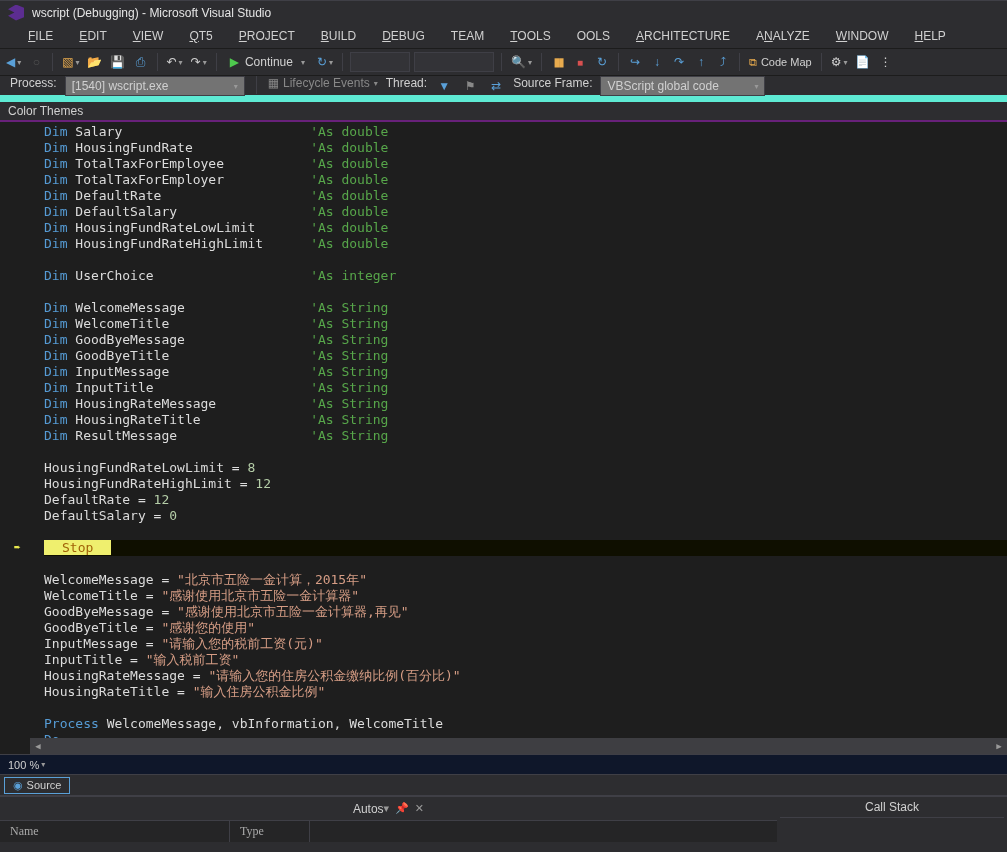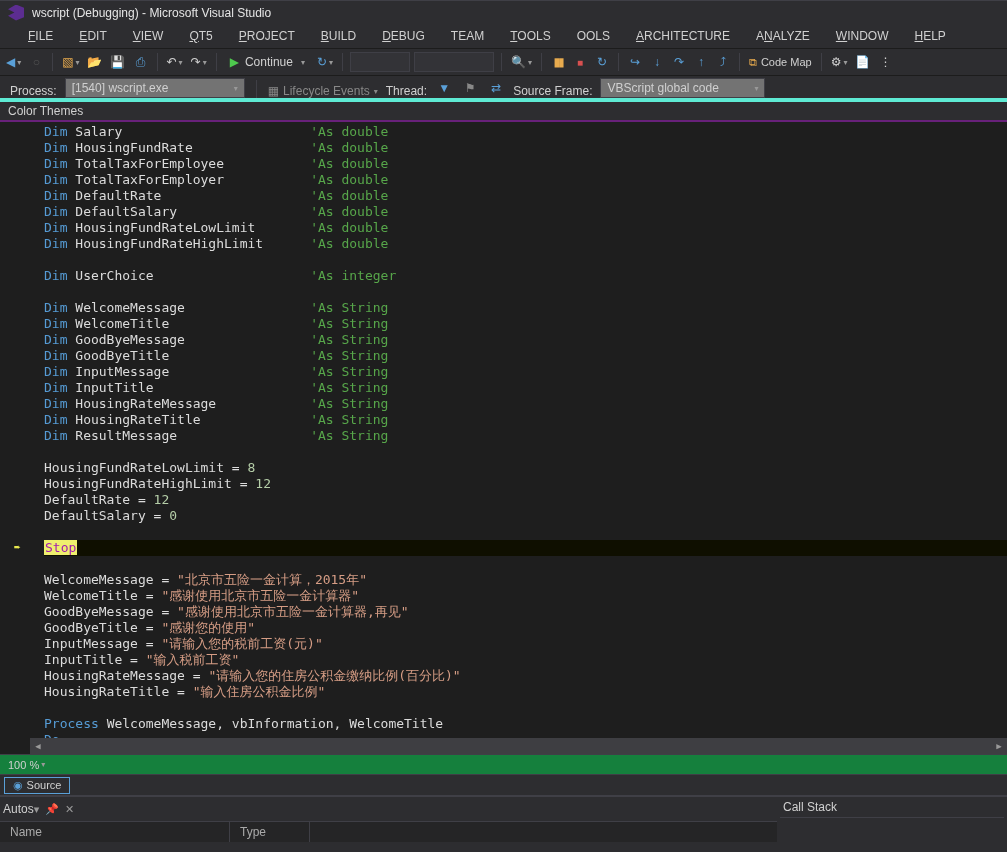--- a/index.html
+++ b/index.html
@@ -74,23 +74,23 @@
 }
 .tb-select.narrow { min-width: 60px; }
 .pause-icon { color: #e8ab4e; letter-spacing: -2px; }
 .stop-icon { color: #d85050; font-size: 10px; }
 .refresh-icon { color: #5aa0d8; }
 .step-icon { color: #5aa0d8; }
 .code-map { color: #d0d0d0; font-size: 11px; display: inline-flex; align-items: center; gap: 4px; }
 .debug-bar {
   height: 26px;
   background: #2d2d30;
-  border-bottom: 4px solid #5eead4;
-  display: flex;
-  align-items: flex-end;
+  border-bottom: 7px solid #5eead4;
+  display: flex;
+  align-items: flex-start;
   padding: 0 10px;
   gap: 8px;
 }
 .dbg-label { color: #d0d0d0; font-size: 12px; }
 .dbg-select {
   background: #737373; border: 1px solid #3f3f46;
   height: 20px; color: #d0d0d0; font-size: 12px;
   padding: 0 6px; min-width: 180px;
   display: inline-flex; align-items: center; justify-content: space-between;
 }
@@ -140,42 +140,42 @@
 .ident { color: #dcdcdc; }
 .comment { color: #57a64a; }
 .str { color: #d69d85; }
 .num { color: #b5cea8; }
 .op { color: #dcdcdc; }
 .current-line {
   background: #0f0f00;
   display: inline-block;
   width: 100%;
 }
-.stop-highlight { background: #efef6e; color: #a21caf; padding: 0 1px; text-align: center; }
+.stop-highlight { background: #efef6e; color: #a16207; padding: 0 18px; text-align: center; }
 .scroll-h {
   position: absolute;
   bottom: 0; left: 30px; right: 0;
   height: 16px;
   background: #3e3e42;
   display: flex; align-items: center;
 }
 .scroll-h .arrow { width: 16px; text-align: center; color: #999; font-size: 9px; }
 .scroll-h .track { flex: 1; background: #3e3e42; height: 16px; }
 .watermark {
   position: absolute;
   top: 292px; left: 302px;
   color: rgba(160,160,160,0.35);
   font-family: serif;
   font-size: 18px;
   letter-spacing: 1px;
   pointer-events: none;
 }
 .zoom-bar {
   height: 20px;
-  background: #15803d;
+  background: #0f172a;
   border-top: 1px solid #3f3f46;
   display: flex; align-items: center;
   padding-left: 8px; gap: 4px;
   font-size: 11px; color: #d0d0d0;
 }
 .zoom-sel { display: inline-flex; align-items: center; gap: 2px; }
 .zoom-sel::after { content: "▾"; font-size: 8px; color: #999; }
 .source-tab-bar {
   height: 22px;
   background: #2d2d30;
@@ -201,33 +201,33 @@
   border-right: 3px solid #2d2d30;
   display: flex; flex-direction: column;
 }
 .panel.autos { flex: 0 0 780px; }
 .panel.callstack { flex: 1; gap: 36px; }
 .panel-title {
   height: 28px;
   background: #2d2d30;
   color: #d0d0d0;
   font-size: 12px;
-  padding: 3px 3px;
-  display: flex; align-items: center; justify-content: flex-start;
+  padding: 3px 20px;
+  display: flex; align-items: center; justify-content: center;
   border-bottom: 1px solid #3f3f46;
 }
 .panel-title .win-btns { display: inline-flex; gap: 6px; font-size: 11px; color: #999; }
 .panel-header {
   height: 22px;
   background: #252526;
   display: flex;
   color: #aaa;
   font-size: 12px;
 }
-.col { padding: 3px 10px; border-right: 1px solid #3f3f46; }
+.col { padding: 3px 10px; border-right: 1px solid #3f3f46; font-family: Liberation Serif, serif; }
 .col.name { flex: 0 0 230px; }
 .col.value { flex: 1; }
 .col.type { flex: 0 0 80px; }
 .col.csname { flex: 1; border-right: 0; }
 </style>
 </head>
 <body>
 
 <div class="title-bar">
   <span class="vs-logo"></span>

